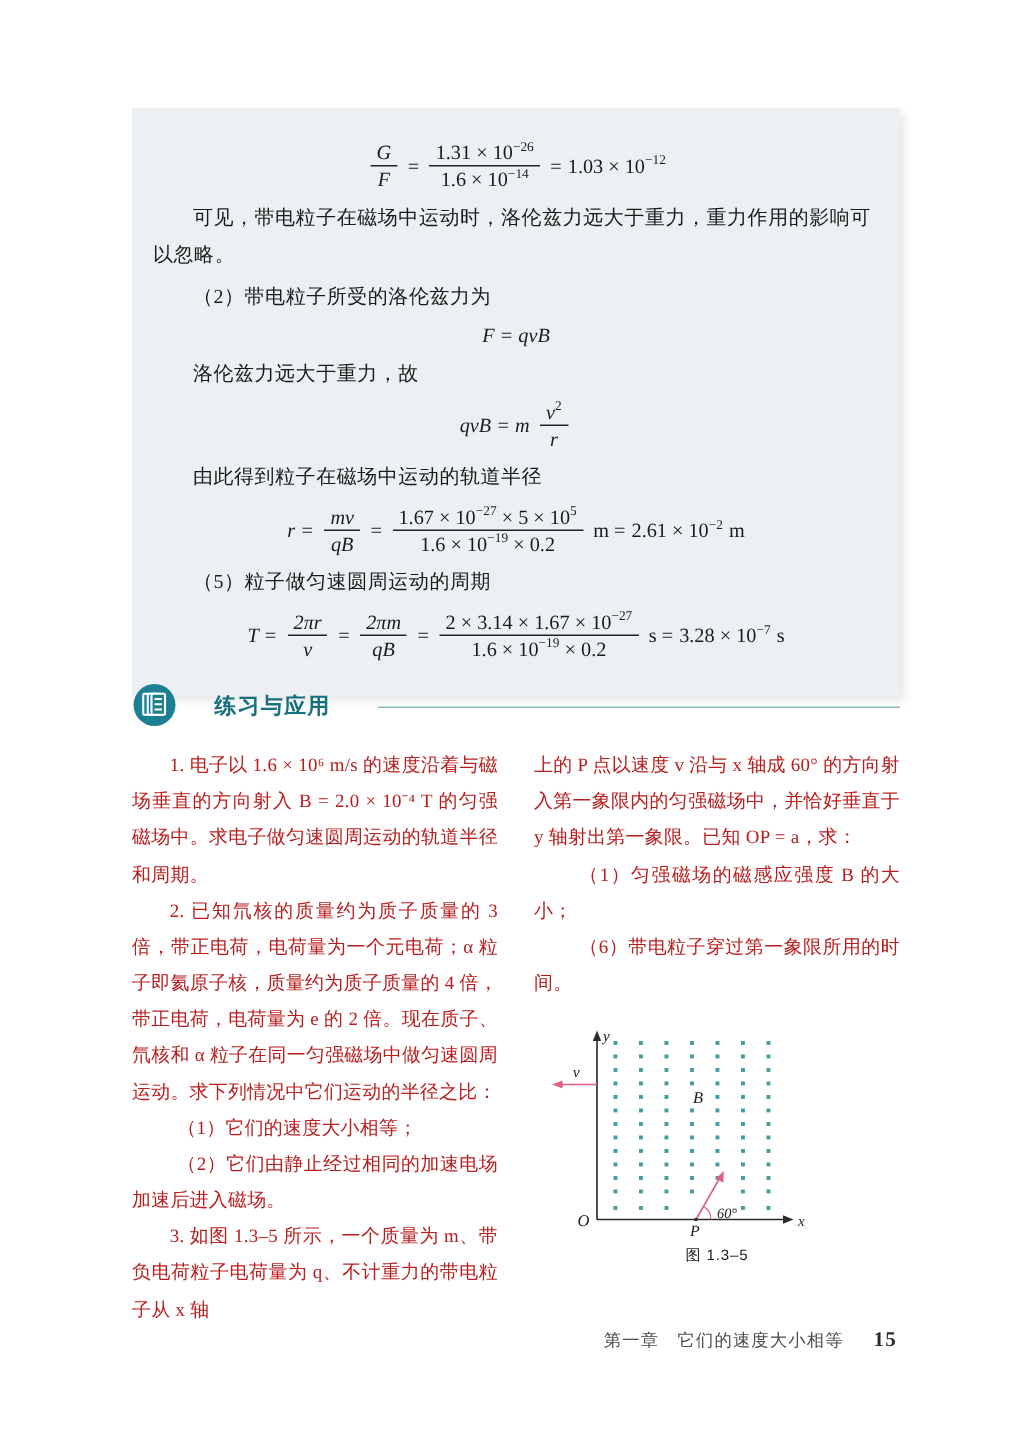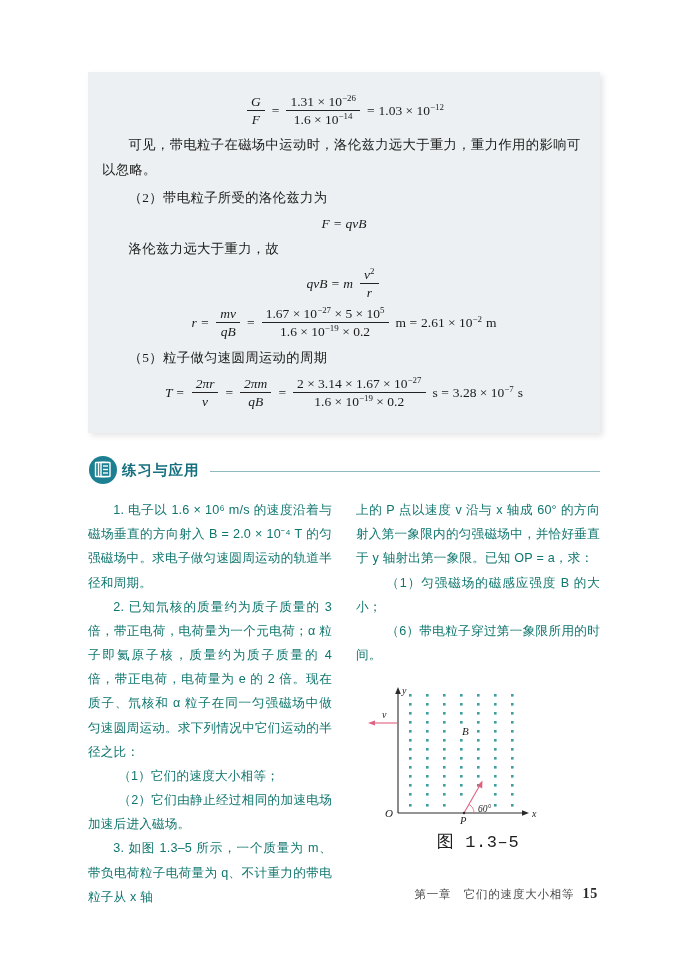--- a/index.html
+++ b/index.html
@@ -73,21 +73,21 @@
 
   
   .section-header {
     position: absolute;
     left: 88px;
     top: 452px;
     width: 512px;
     height: 36px;
     display: flex;
     align-items: center;
-    gap: 4px;
+    gap: 25px;
   }
   .sh-icon {
     width: 30px; height: 30px;
     flex: 0 0 30px;
     position: relative;
   }
   .sh-title {
     font-family: "DejaVu Sans", "Liberation Sans", sans-serif;
     font-size: 14.5px;
     font-weight: bold;
@@ -108,68 +108,68 @@
     position: absolute;
     left: 88px;
     top: 498px;
     width: 512px;
     display: flex;
     gap: 24px;
   }
   .col { width: 244px; }
 
   .ex-para {
-    font-family: Liberation Sans, sans-serif;
+    font-family: Liberation Serif, serif;
     font-size: 12.6px;
     line-height: 1.92;
     text-indent: 2em;
     text-align: justify;
     letter-spacing: 0.2px;
-    color: #0f766e;
+    color: #b91c1c;
   }
   .ex-para.sub { text-indent: 2.4em; }
 
   
   .figure {
     margin-top: 18px;
     width: 244px;
     position: relative;
   }
   .fig-canvas {
     position: relative;
     width: 244px;
     height: 140px;
   }
   .fig-caption {
     text-align: center;
-    font-size: 17px;
+    font-size: 10px;
     margin-top: 5px;
     letter-spacing: 0.6px;
     color: #1d1d1d;
-    font-family: Liberation Mono, monospace;
+    font-family: Liberation Sans, sans-serif;
   }
 
   
   .footer {
     position: absolute;
     left: 0;
     top: 886px;
     width: 680px;
     padding-right: 82px;
     text-align: right;
     font-family: "DejaVu Sans", "Liberation Sans", sans-serif;
     font-size: 11.5px;
     color: #4a4a4a;
     letter-spacing: 0.8px;
   }
   .footer .pg {
     font-family: "Liberation Serif", "DejaVu Serif", serif;
     font-size: 14px;
     color: #2a2a2a;
-    margin-left: 8px;
+    margin-left: 20px;
     font-weight: bold;
   }
 </style>
 </head>
 <body>
 
 <div class="page">
 
   <div class="solution-box">
 
@@ -202,20 +202,21 @@
     <div class="math-center">
       <span class="math-inline-row">
         <span class="it">qvB = m</span>
         <span class="frac">
           <span class="num it"><span>v</span><sup>2</sup></span>
           <span class="den it">r</span>
         </span>
       </span>
     </div>
 
+    <p class="para">由此得到粒子在磁场中运动的轨道半径</p>
 
     <div class="math-center">
       <span class="math-inline-row">
         <span class="it">r =</span>
         <span class="frac">
           <span class="num it">mv</span>
           <span class="den it">qB</span>
         </span>
         <span class="up">=</span>
         <span class="frac">

